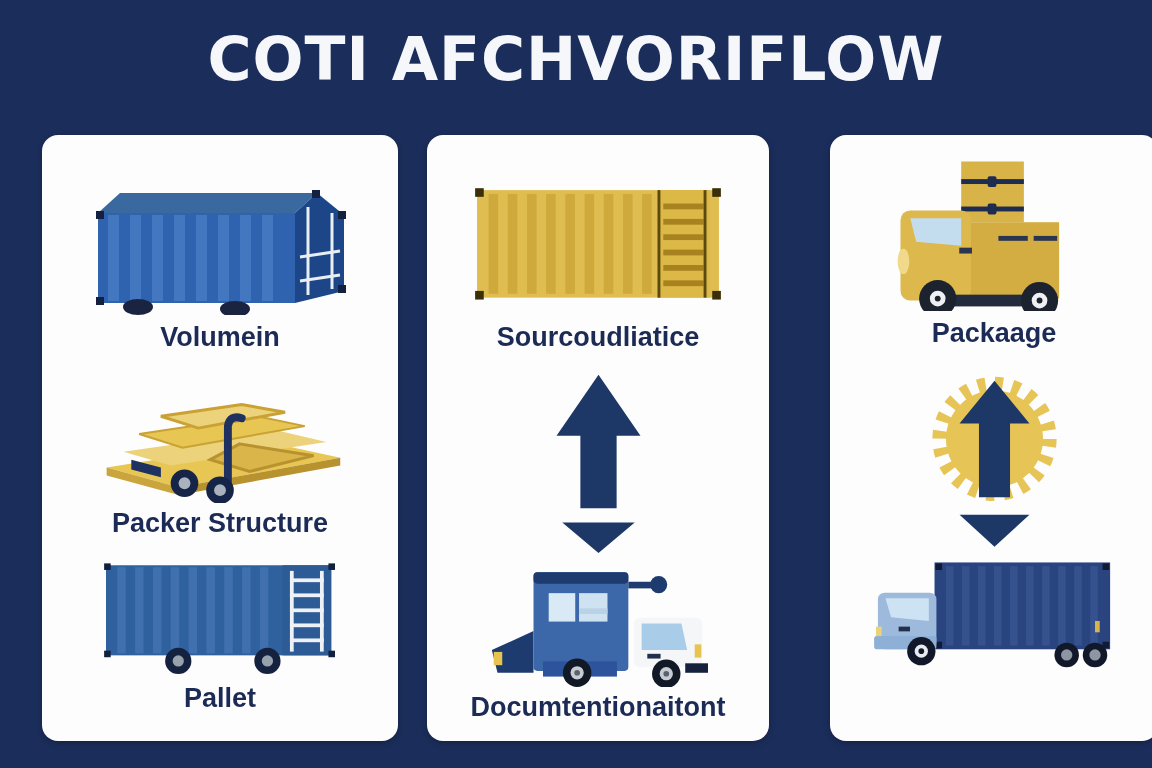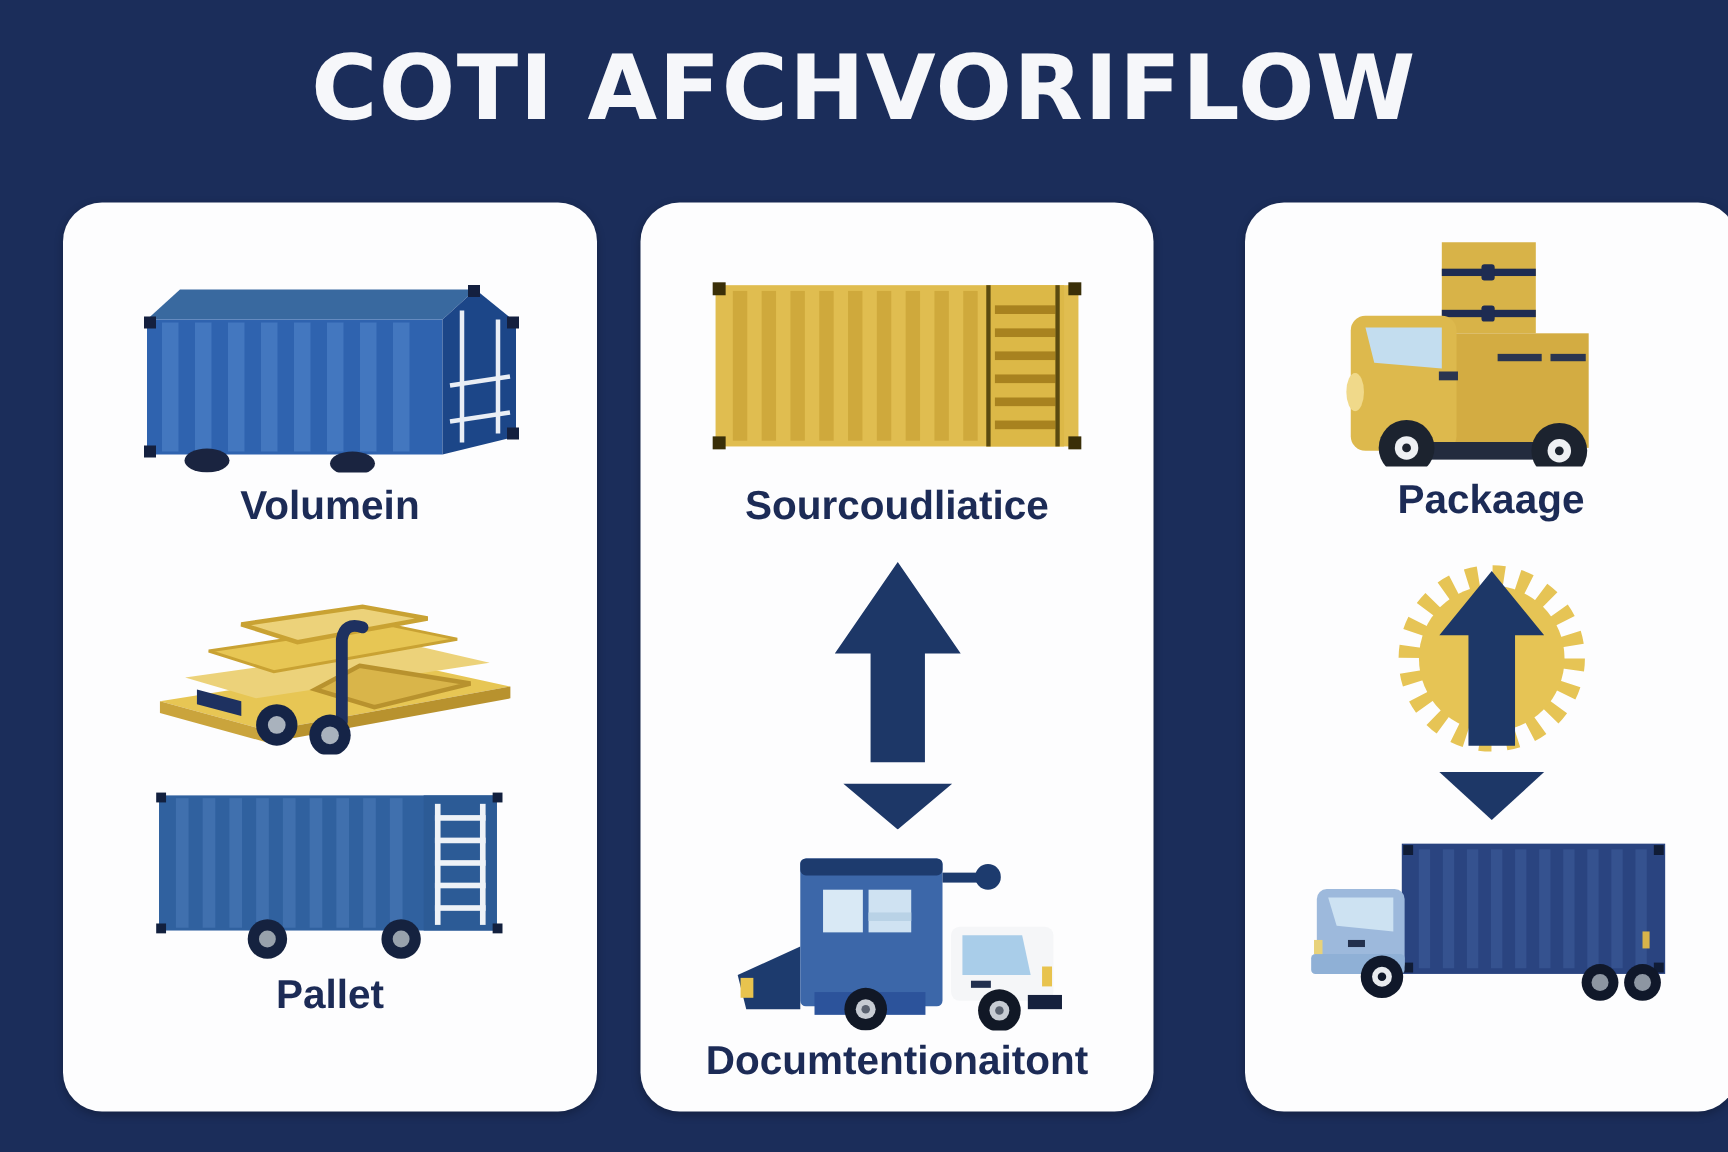--- a/index.html
+++ b/index.html
@@ -2,21 +2,21 @@
 <html style="--background: #1b2d5a; --card: #fdfdfe; --title-text: #f6f7fa; --label-text: #1c2b56; --arrow-navy: #1d3767; --container-blue: #2f63af; --container-gold: #e0bd50; --wheel-dark: #141e38;"><head>
 <meta charset="utf-8">
 <style>
   html,body{margin:0;padding:0;}
   body{font-family:"Liberation Sans",sans-serif;}
   .canvas{position:relative;width:1152px;height:768px;background:var(--background,#1b2d5a);overflow:hidden;}
   .title{position:absolute;top:24px;left:0;width:100%;text-align:center;
          font-size:60px;font-weight:800;letter-spacing:1px;color:var(--title-text,#f6f7fa);margin:0;
          font-family:"DejaVu Sans","Liberation Sans",sans-serif;}
   .card{position:absolute;top:135px;height:606px;background:var(--card,#fdfdfe);
-        border-radius:26px;display:flex;flex-direction:column;align-items:center;
+        border-radius:16px;display:flex;flex-direction:column;align-items:center;
         box-shadow:0 2px 6px rgba(0,0,0,.25);}
   .card-left{left:42px;width:356px;}
   .card-mid{left:427px;width:342px;}
   .card-right{left:830px;width:328px;}
   .lbl{font-size:27px;font-weight:700;color:var(--label-text,#1c2b56);line-height:1.1;white-space:nowrap;}
   .illus{display:flex;align-items:center;justify-content:center;}
   
   .l1{margin-top:30px;} .l1l{margin-top:8px;}
   .l2{margin-top:12px;} .l2l{margin-top:6px;}
   .l3{margin-top:16px;} .l3l{margin-top:8px;}
@@ -79,20 +79,21 @@
         <polygon points="48,70 168,52 216,62 92,84" fill="#e7c654" stroke="#c9a233" stroke-width="2"></polygon>
         <polygon points="70,52 152,40 196,48 108,64" fill="#ecd27a" stroke="#c9a233" stroke-width="3"></polygon>
         <polygon points="40,96 70,104 70,114 40,106" fill="#1e3160"></polygon>
         <path d="M138,118 L138,62 q2,-12 14,-8" fill="none" stroke="#1e3160" stroke-width="8" stroke-linecap="round"></path>
         <circle cx="94" cy="120" r="14" fill="#152447"></circle>
           <circle cx="94" cy="120" r="6" fill="#a9b2bd"></circle>
         <circle cx="130" cy="127" r="14" fill="#152447"></circle>
           <circle cx="130" cy="127" r="6" fill="#a9b2bd"></circle>
       </svg>
     </div>
+    <div class="lbl l2l">Packer Structure</div>
 
     <div class="illus l3">
       <svg width="285" height="122" viewBox="0 0 280 130">
         <rect x="18" y="12" width="240" height="96" fill="#30619f"></rect>
         <g fill="#4070ae">
           <rect x="30" y="14" width="9" height="92"></rect>
             <rect x="49" y="14" width="9" height="92"></rect>
           <rect x="68" y="14" width="9" height="92"></rect>
             <rect x="87" y="14" width="9" height="92"></rect>
           <rect x="106" y="14" width="9" height="92"></rect>

